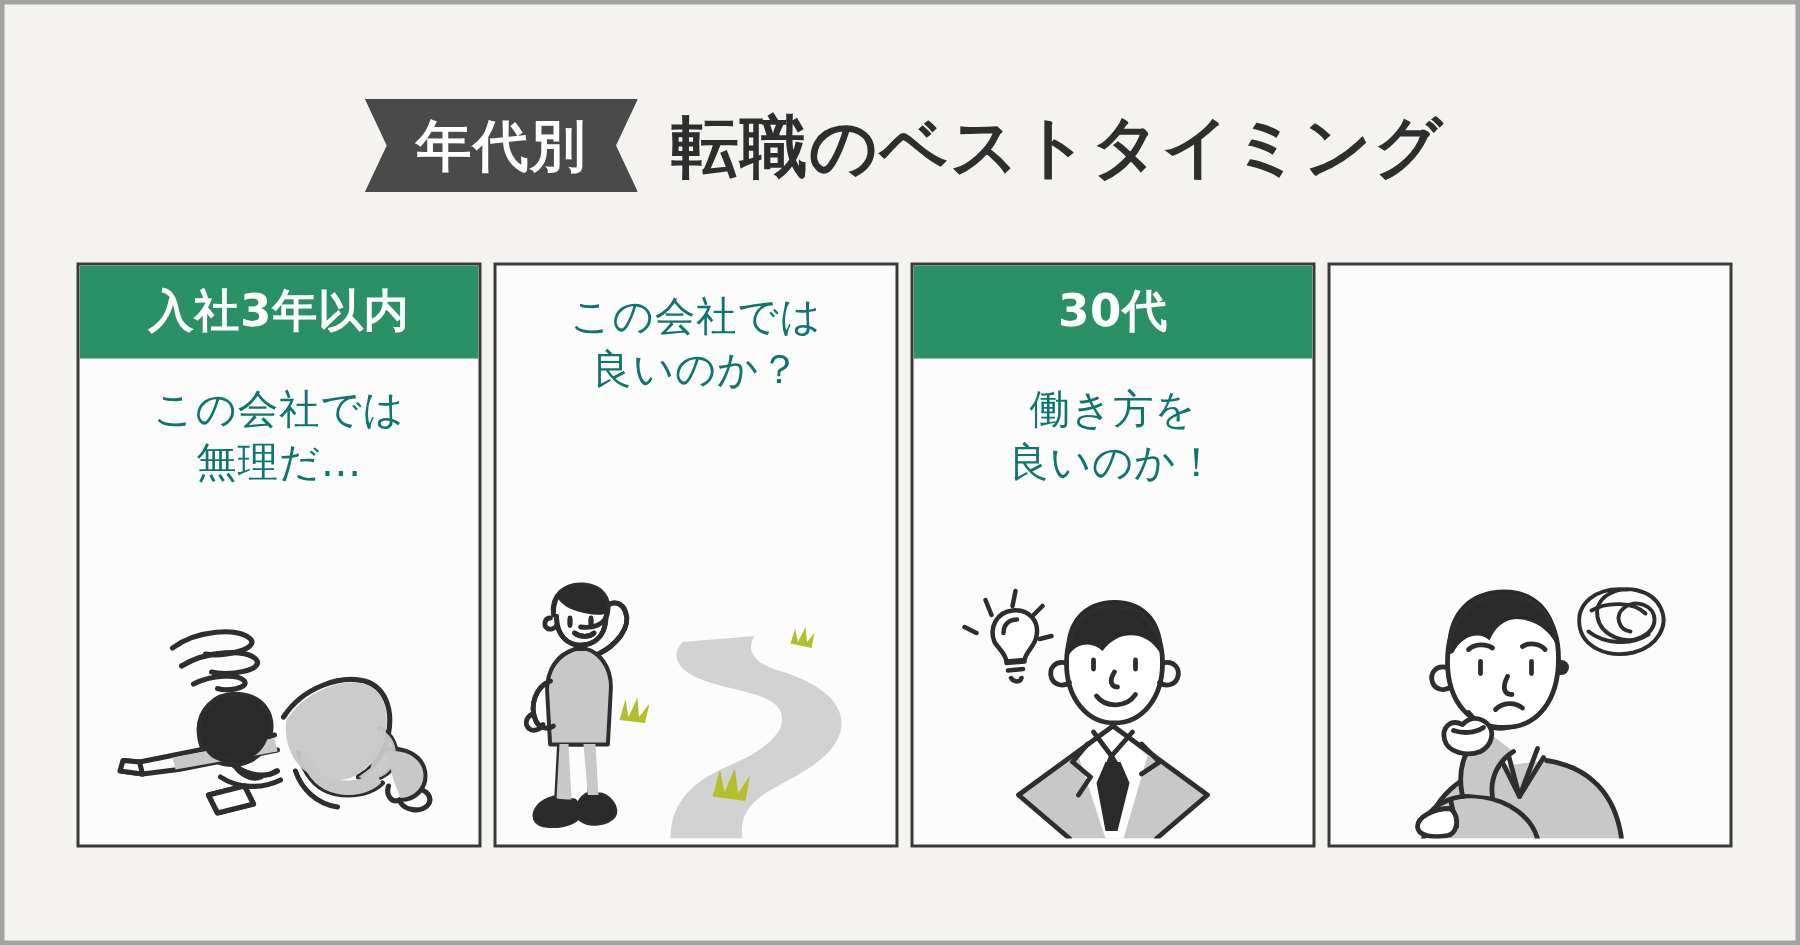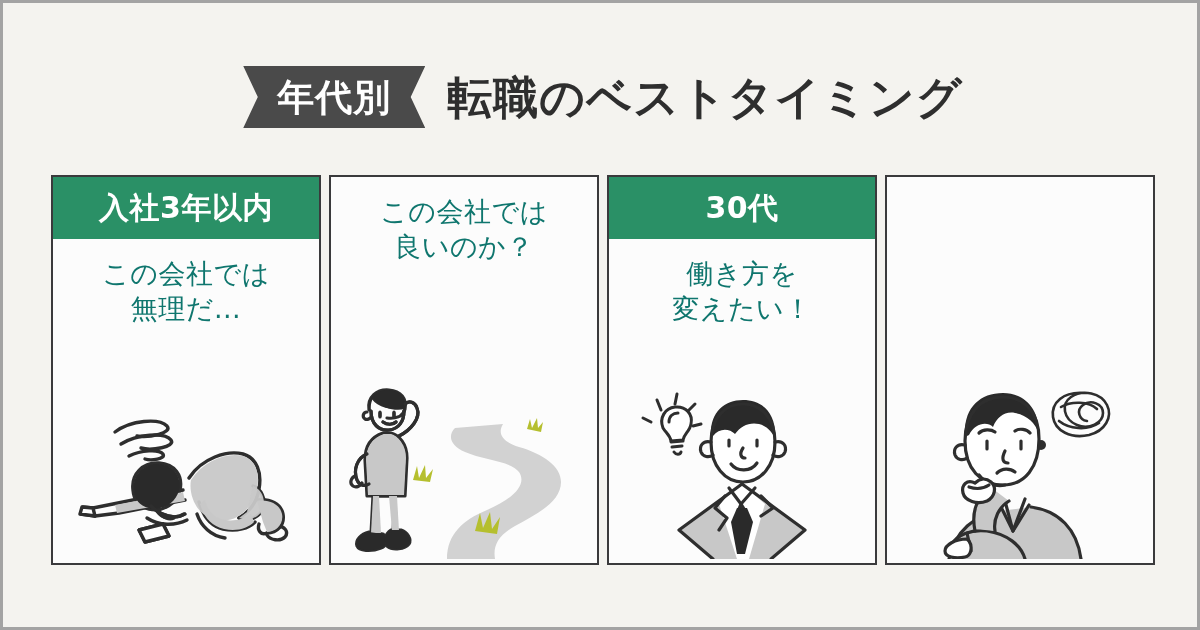--- a/index.html
+++ b/index.html
@@ -272,21 +272,21 @@
         </div>
       </div>
     </div>
 
     <div class="card">
       <div class="card-header">
         <span class="card-header-label">30代</span>
       </div>
       <div class="card-body">
         <div class="card-quote">働き方を
-変えたい！</div>
+良いのか！</div>
         <div class="card-art">
           <svg width="210" height="175" viewBox="0 0 210 175">
 
             <g fill="none" stroke="#2e2e2e" stroke-width="3" stroke-linecap="round" stroke-linejoin="round">
               <path d="M24 26 L20 16 M38 20 L40 10 M50 28 L58 20 M14 38 L6 34 M56 42 L64 40"></path>
               <path d="M26 44 C22 34 28 24 38 23 C49 22 56 30 54 40 C53 47 47 50 46 56 L34 57 C33 51 29 49 26 44 Z" fill="#ffffff"></path>
               <path d="M34 58 L46 57 M35 63 L45 62 M37 68 C39 71 43 71 44 68"></path>
               <path d="M32 38 C32 32 36 29 41 29"></path>
             </g>
 

